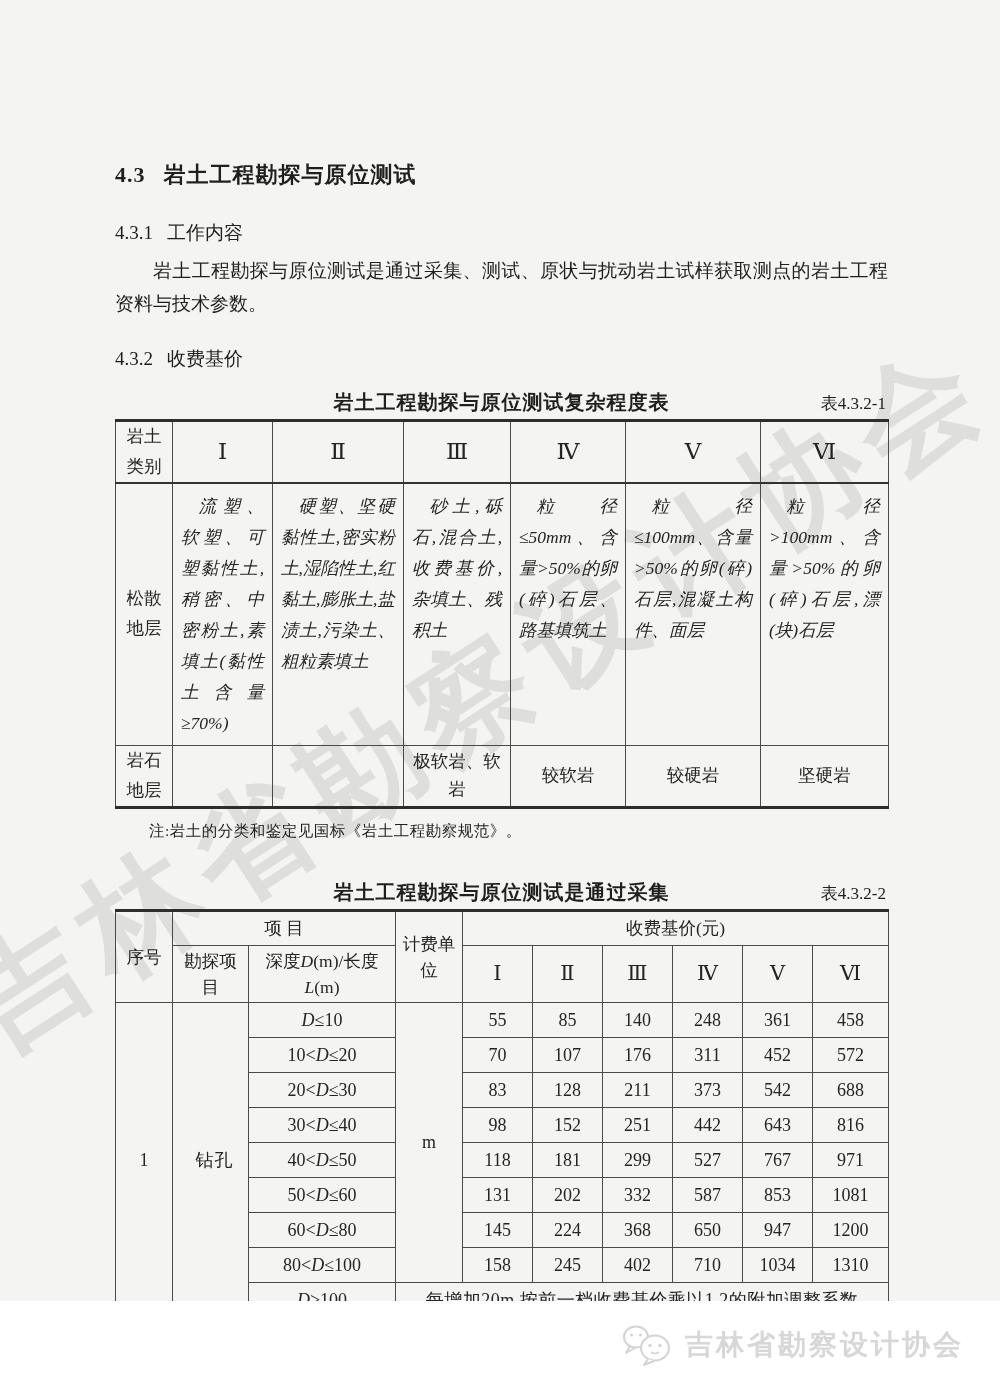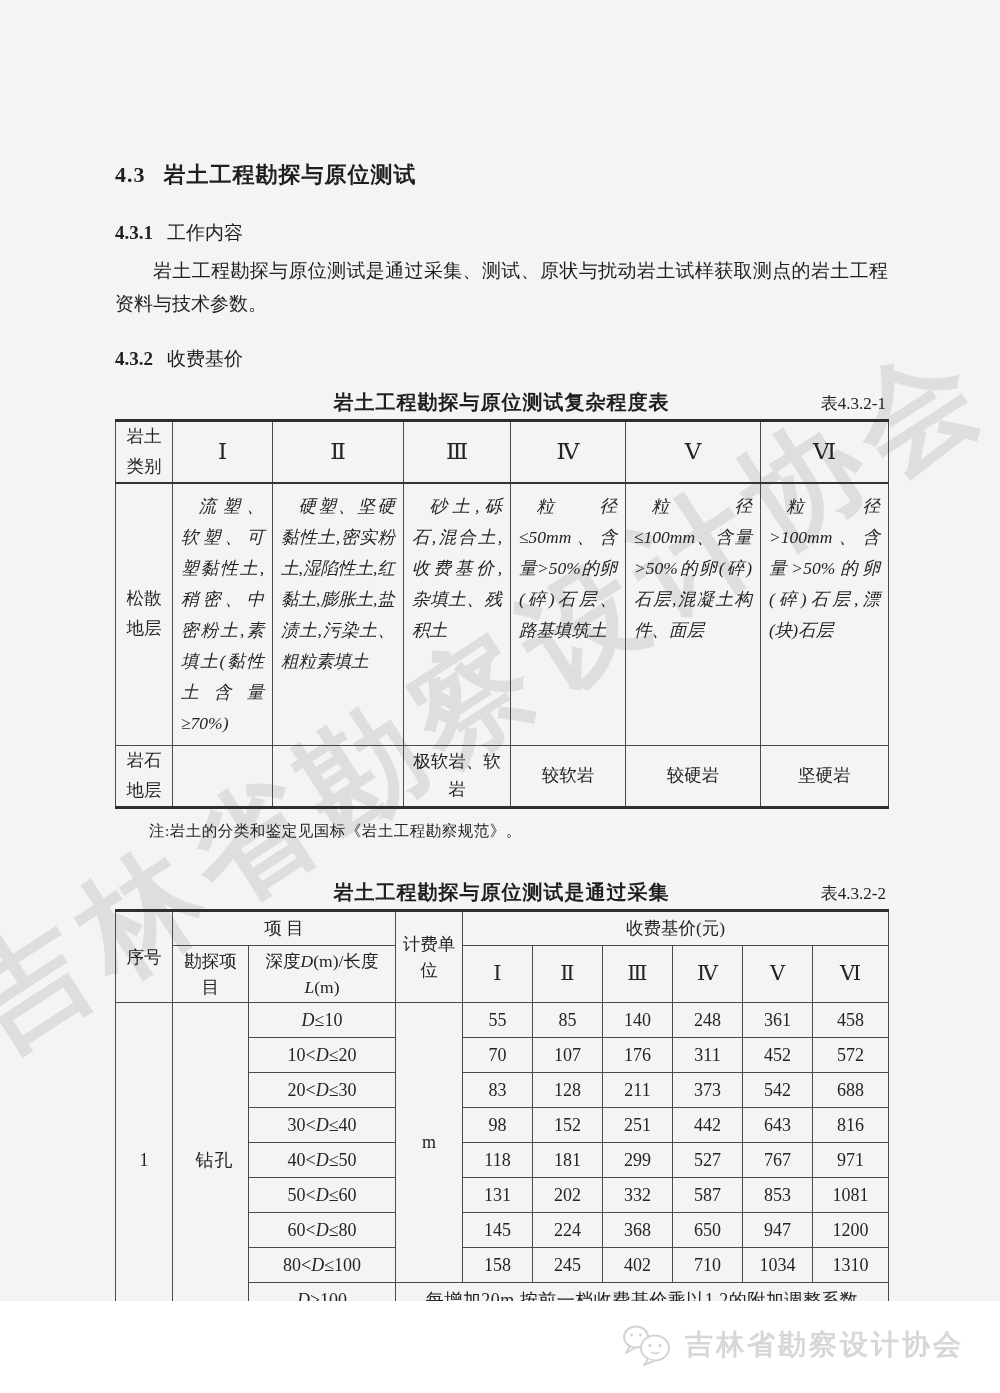--- a/index.html
+++ b/index.html
@@ -16,21 +16,21 @@
     font-weight:700; font-size:118px; letter-spacing:14px; white-space:nowrap;
     color:rgba(120,120,120,0.18); pointer-events:none; z-index:1;
   }
   .content { position:absolute; left:115px; top:0; width:773px; z-index:2; }
   .h-section {
     margin-top:160px; font-size:22px; font-weight:bold;
     font-family:"Liberation Sans","DejaVu Sans",sans-serif; letter-spacing:1px;
   }
   .h-section .num { font-family:"Liberation Serif","DejaVu Serif",serif; margin-right:18px; }
   .h-sub { margin-top:30px; font-size:19px; }
-  .h-sub .num { font-weight:bold; margin-right:14px; }
+  .h-sub .num { font-weight:normal; margin-right:14px; }
   .para {
     margin-top:8px; font-size:19px; line-height:33px; text-indent:2em;
     text-align:justify;
   }
   .tbar { position:relative; height:30px; }
   .tbar .tt {
     position:absolute; left:50%; transform:translateX(-50%); bottom:0;
     font-size:20px; font-weight:bold; white-space:nowrap;
     font-family:"Liberation Sans","DejaVu Sans",sans-serif; letter-spacing:1px;
   }

